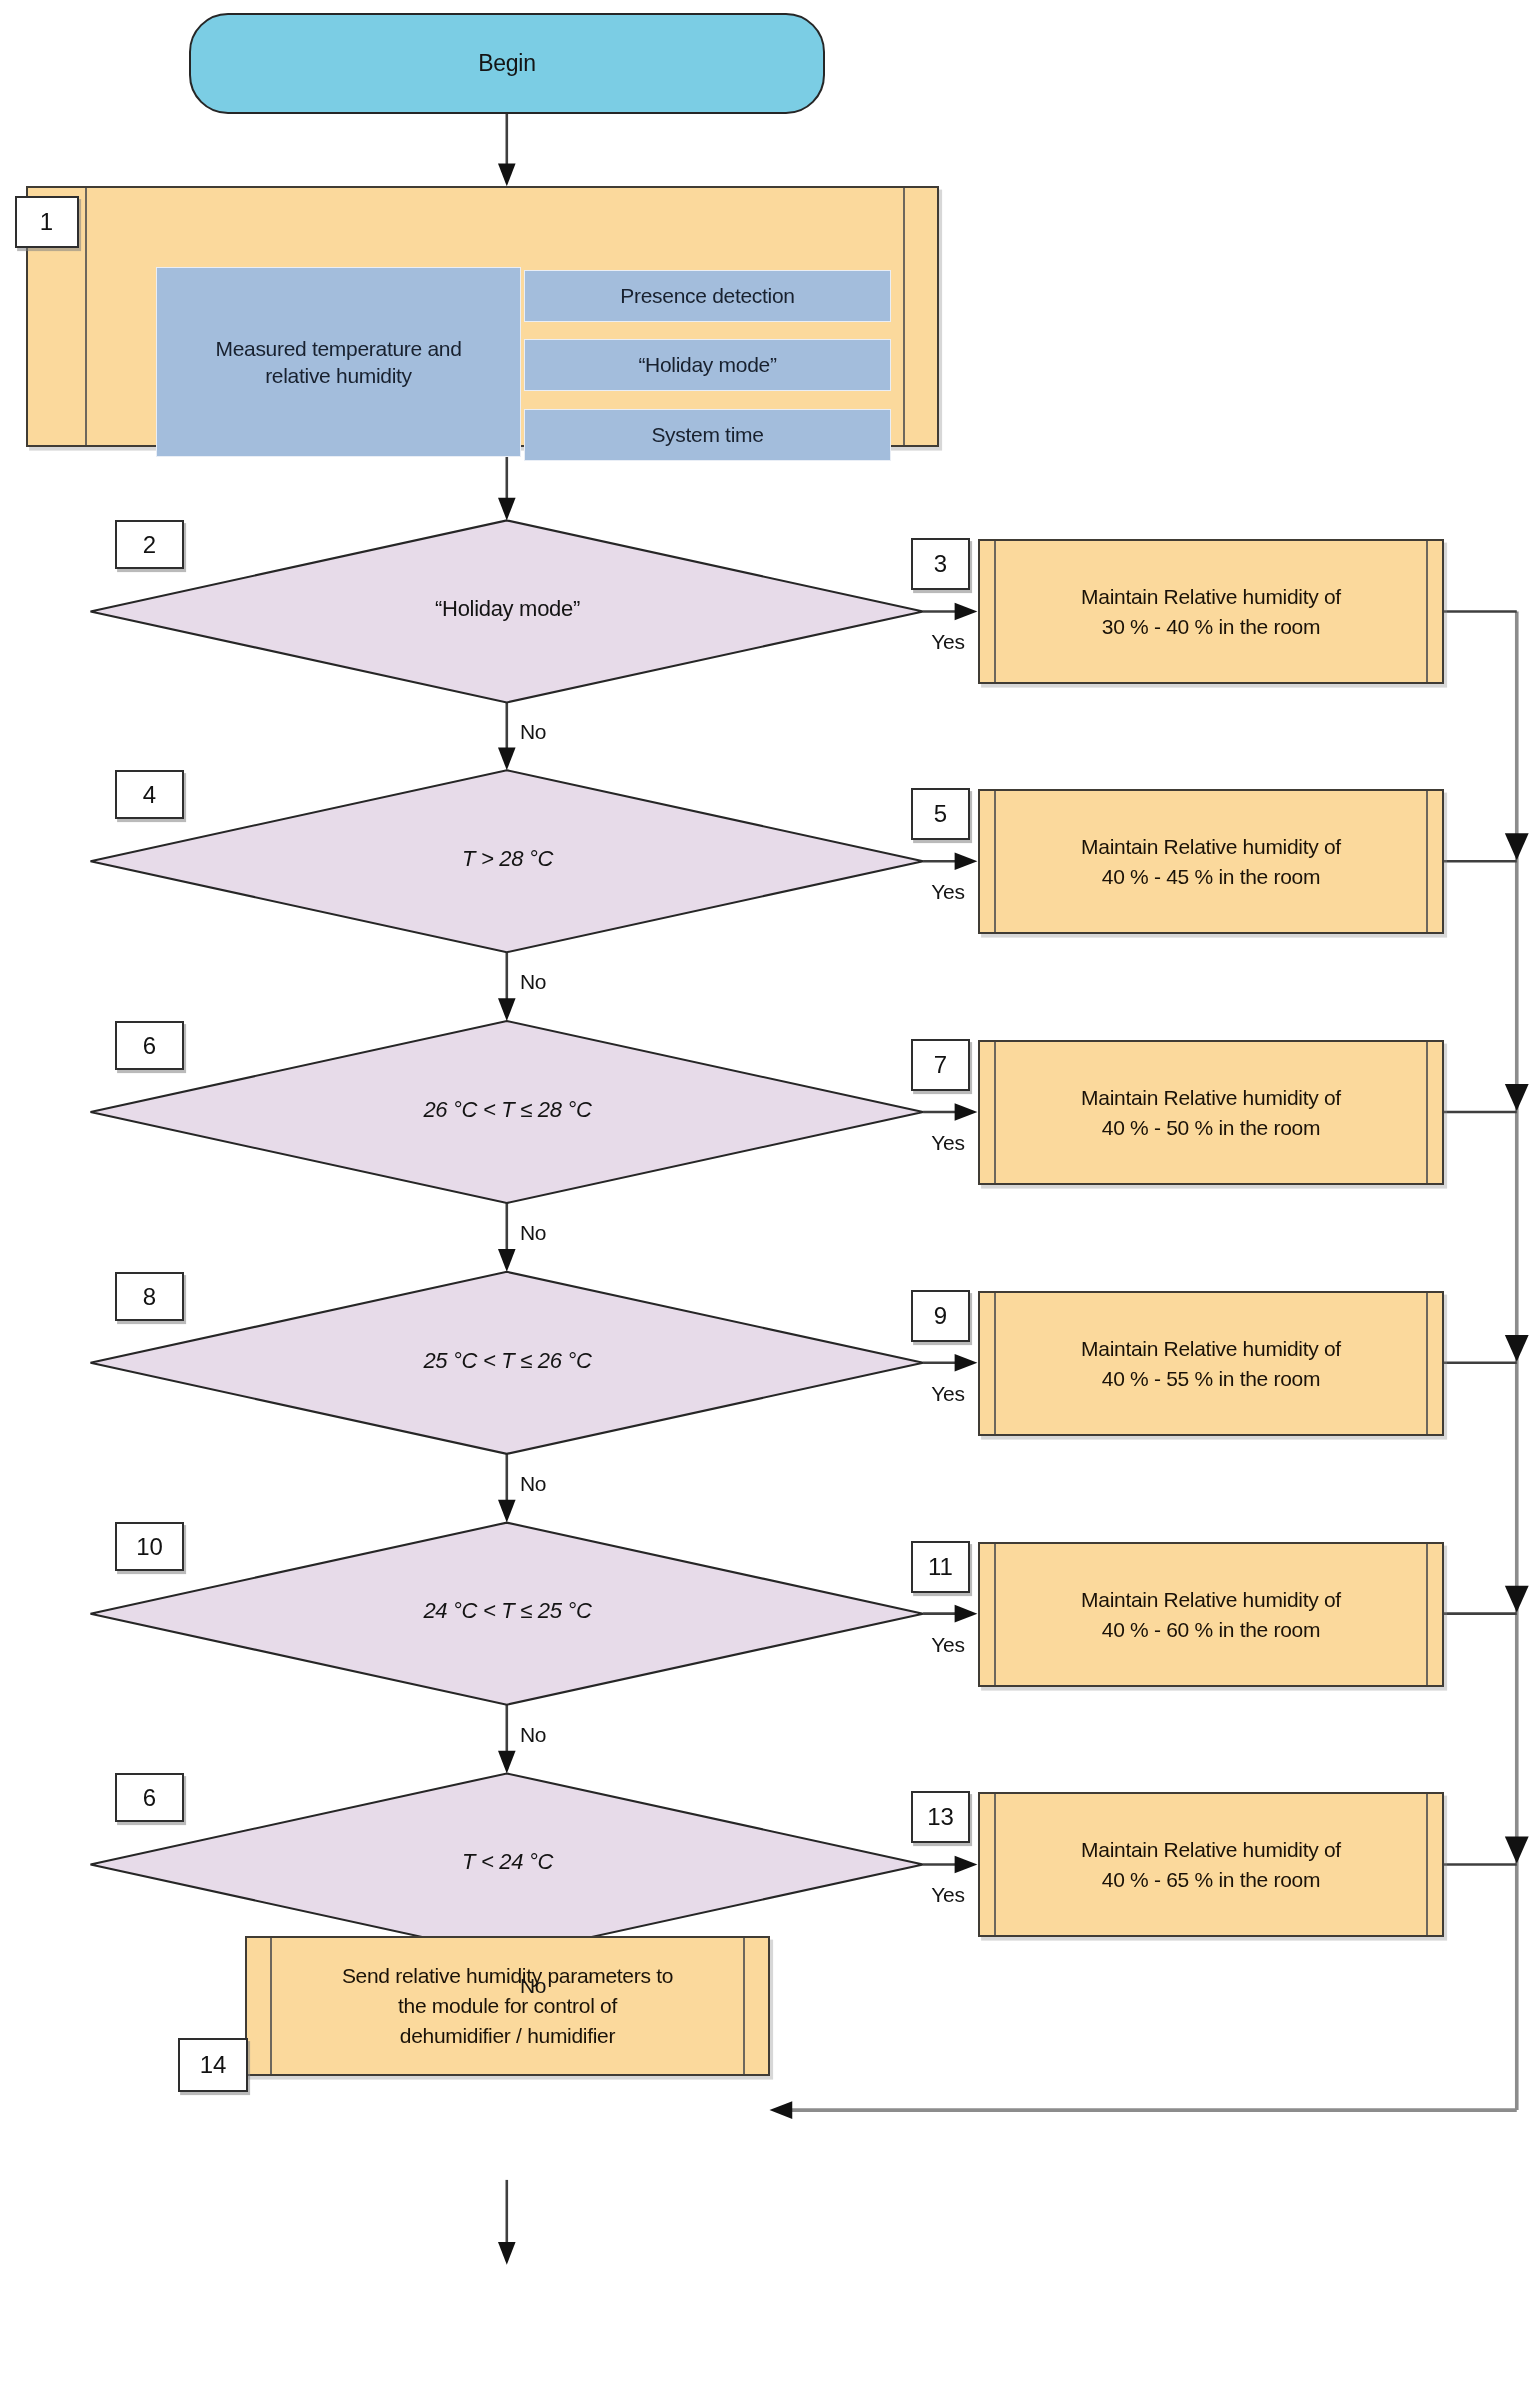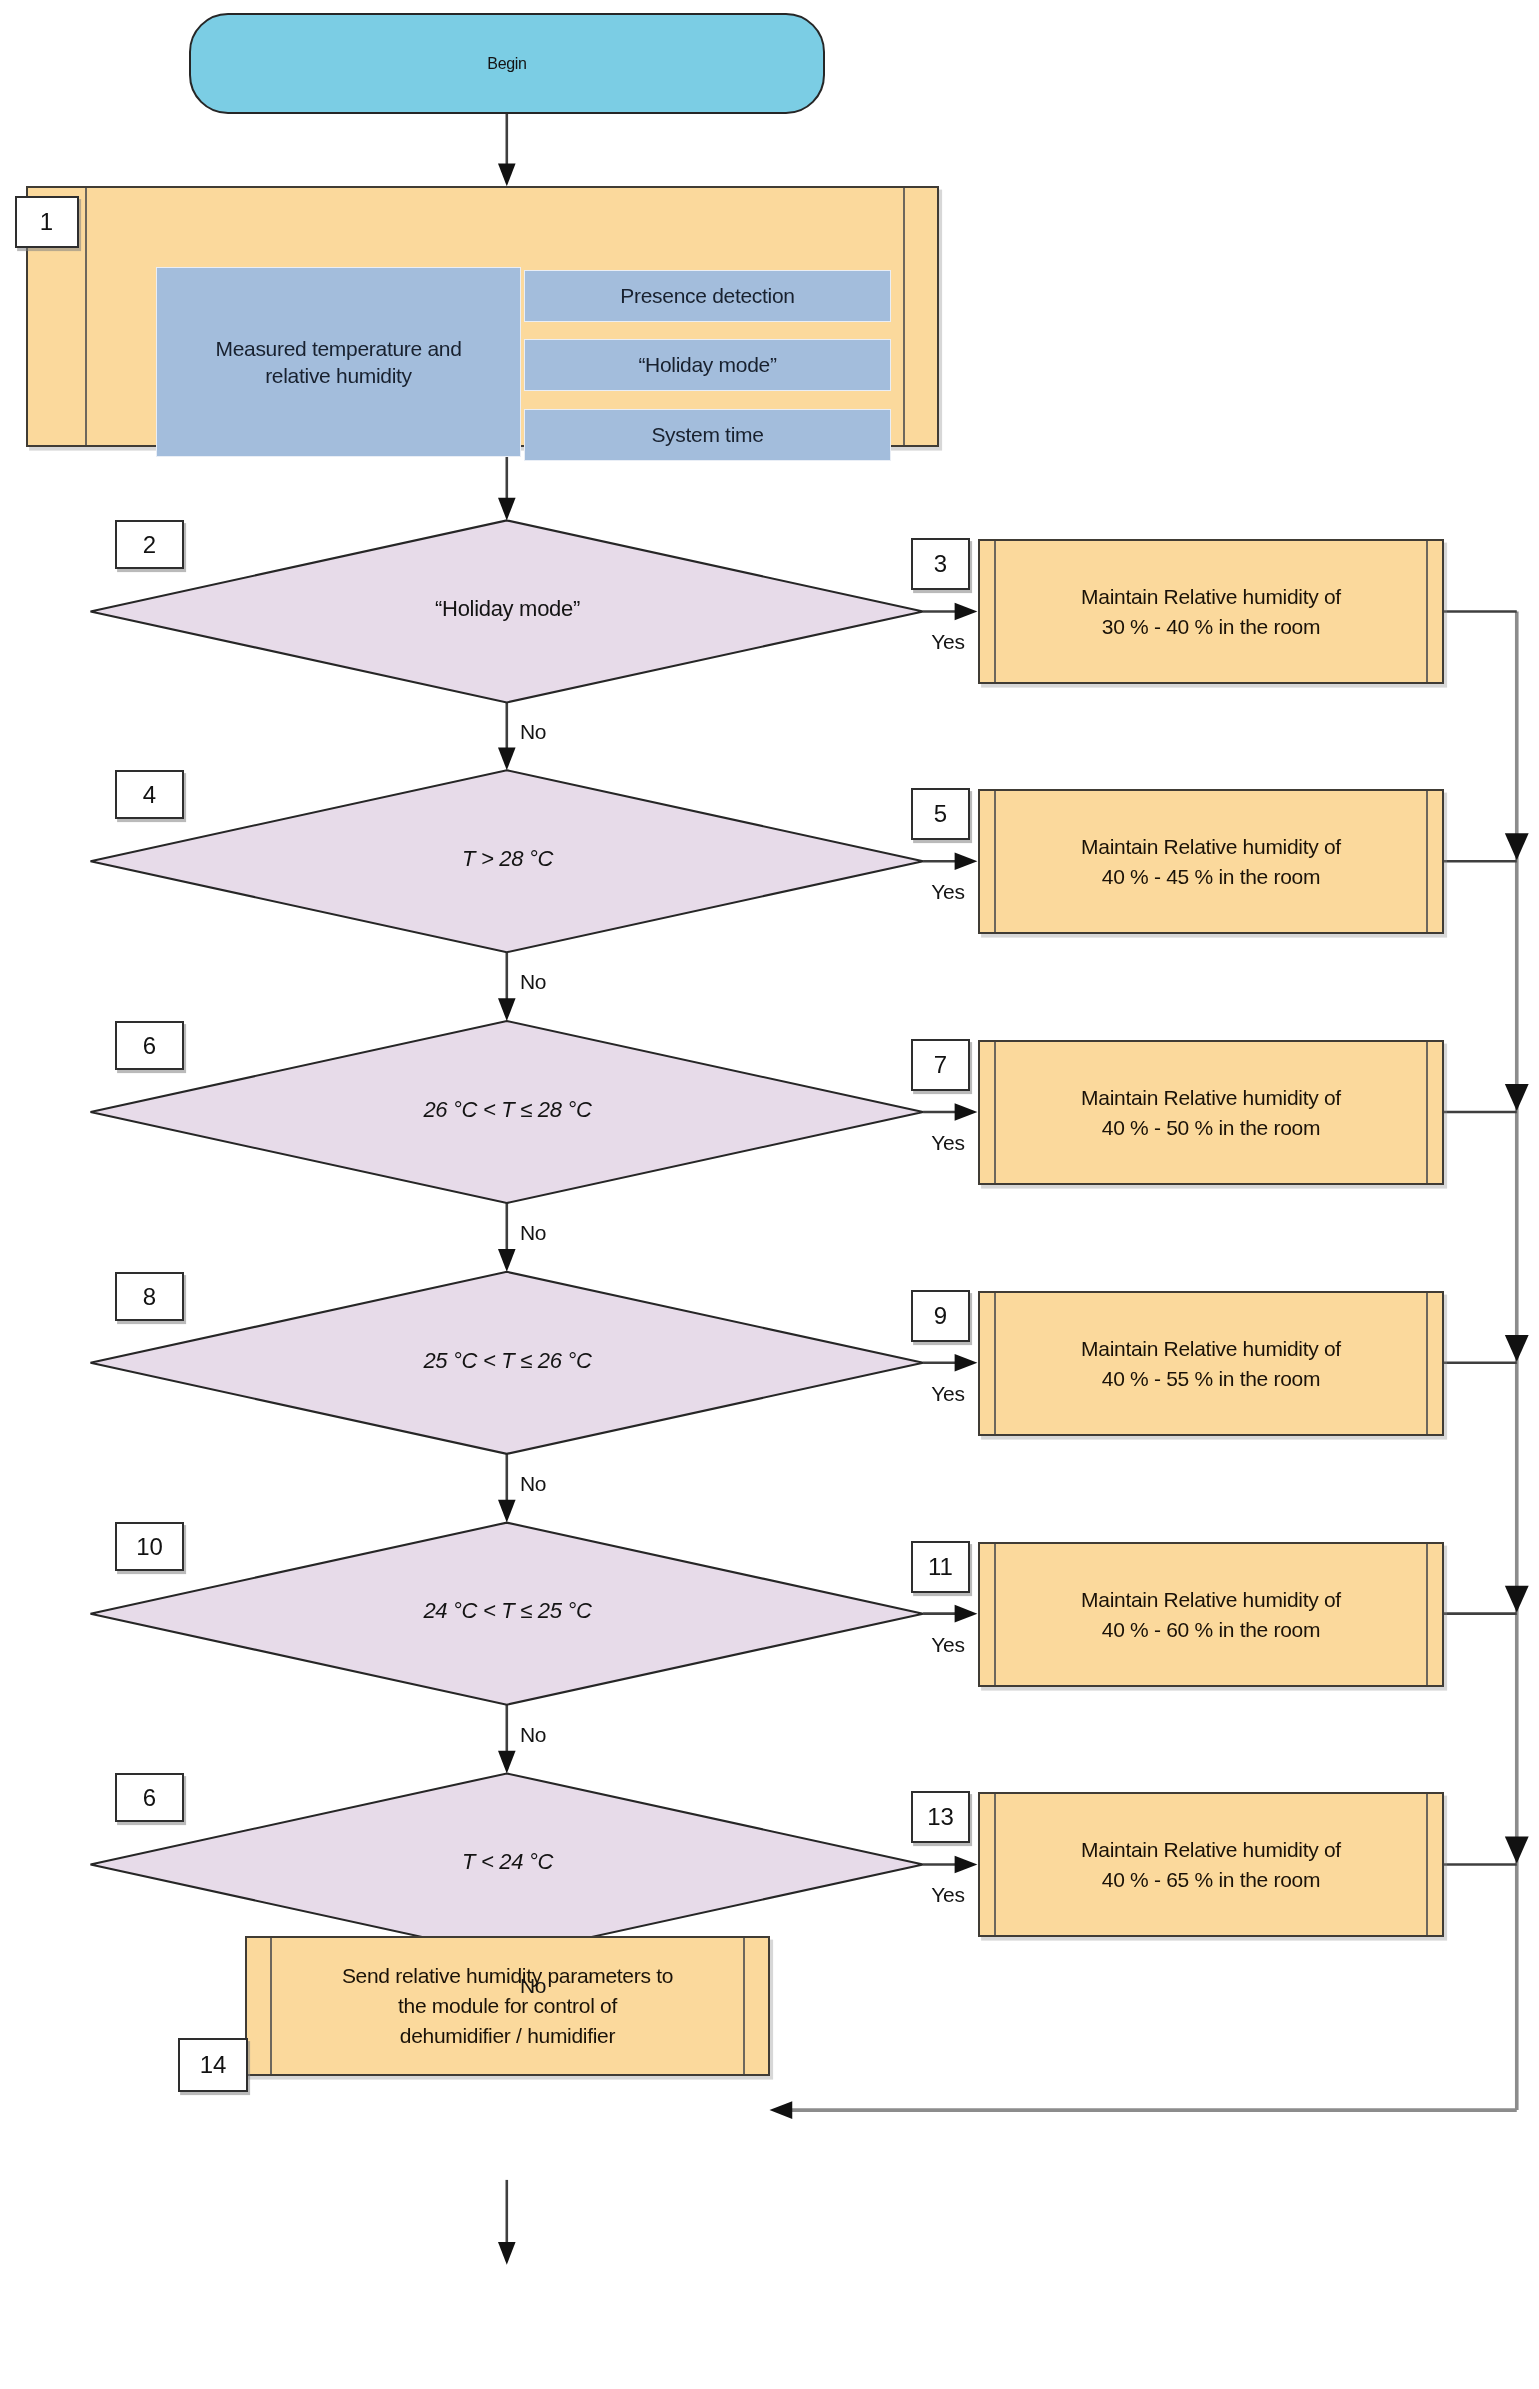--- a/index.html
+++ b/index.html
@@ -10,21 +10,21 @@
   .layer{position:absolute;left:0;top:0;}
   .conn{stroke:var(--line-color,#3f3f3f);stroke-width:5;fill:none;}
   .rail{stroke:var(--rail-color,#8c8c8c);stroke-width:7;fill:none;}
   .ah{fill:var(--arrow-color,#111111);stroke:none;}
   .diamond{fill:var(--decision-fill,#E7DBE9);stroke:#262626;stroke-width:4;}
 
   .node{position:absolute;box-sizing:border-box;display:flex;align-items:center;justify-content:center;text-align:center;}
   .terminator{
     background:var(--terminator-fill,#7BCDE4);
     border:2.6px solid #262626;border-radius:39px;
-    font-size:16px;letter-spacing:-0.3px;
+    font-size:23px;letter-spacing:-0.3px;
   }
   .procbox{
     background:var(--process-fill,#FBD99C);
     border:2.6px solid #403c35;
     box-shadow:3.1px 3.6px 0 rgba(140,140,140,0.35);
   }
   .procbox .bar{position:absolute;top:0;bottom:0;width:2.1px;background:#6d675c;}
   .inputbox{
     position:absolute;box-sizing:border-box;display:flex;align-items:center;justify-content:center;text-align:center;
     background:var(--input-fill,#A3BDDC);

